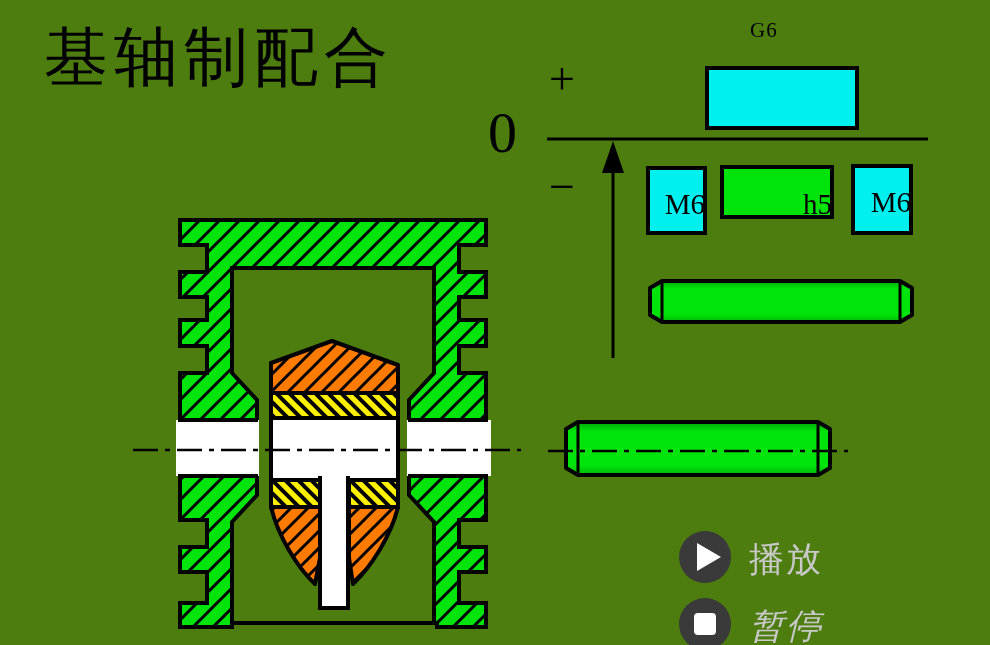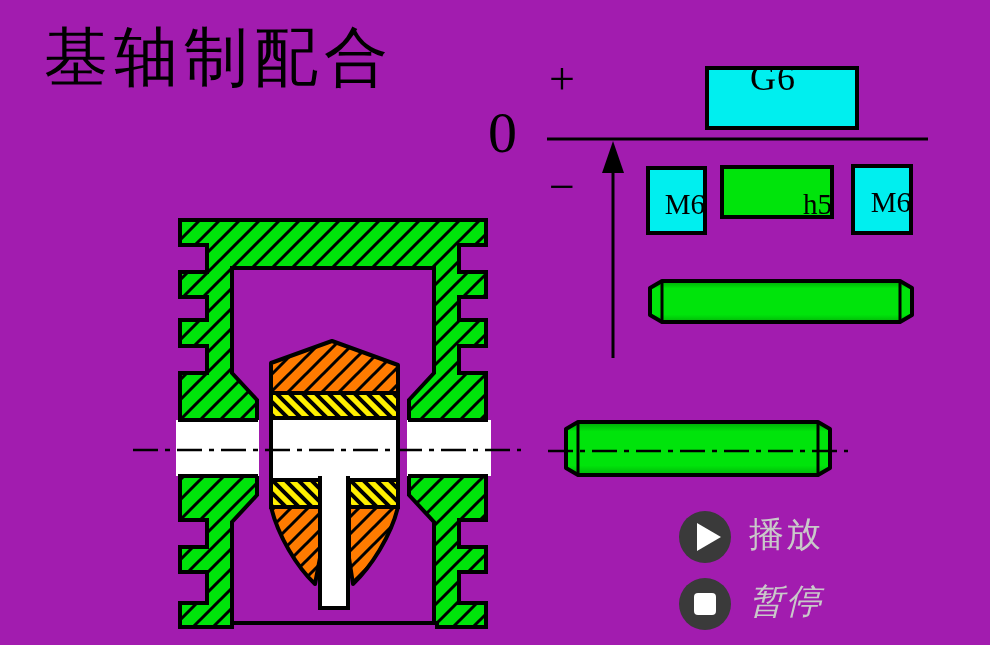--- a/index.html
+++ b/index.html
@@ -1,30 +1,30 @@
 <!DOCTYPE html>
 <html><head>
 <meta charset="utf-8">
 <style>
   html,body{margin:0;padding:0;background:#fff;}
-  #stage{position:relative;width:990px;height:645px;background:#a21caf;overflow:hidden;
+  #stage{position:relative;width:990px;height:645px;background:#4d7c0f;overflow:hidden;
          font-family:"Liberation Serif","DejaVu Serif",serif;}
   #stage svg{position:absolute;left:0;top:0;}
   .lbl{position:absolute;color:#000;line-height:1;white-space:nowrap;}
   .title{left:44px;top:26px;font-size:64px;letter-spacing:6px;font-weight:500;}
   .zero{left:488px;top:104px;font-size:58px;}
   .plus{left:549px;top:56px;font-size:46px;font-weight:400;}
   .minus{left:549px;top:164px;font-size:46px;}
-  .g6{left:750px;top:20px;font-size:36px;letter-spacing:1px;margin-top:40px;}
+  .g6{left:750px;top:20px;font-size:21px;letter-spacing:1px;}
   .boxlbl{position:absolute;text-align:right;font-size:29px;color:#000;line-height:1;}
   .m6a{left:648px;top:190px;width:57px;}
   .h5{left:722px;top:190px;width:110px;}
   .m6b{left:853px;top:188px;width:58px;}
-  .ctrl{position:absolute;left:679px;width:260px;height:52px;display:flex;align-items:flex-start;
-        cursor:pointer;background:none;border:none;padding:0;}
+  .ctrl{position:absolute;left:679px;width:260px;height:52px;display:flex;align-items:flex-end;
+        cursor:pointer;background:none;border:none;padding:0;margin-top:20px;}
   .ctrl.play{top:511px;}
   .ctrl.pause{top:578px;font-style:italic;}
   .disc{position:relative;width:52px;height:52px;border-radius:50%;background:#3A3A3A;flex:0 0 auto;}
   .tri{position:absolute;left:18px;top:12px;width:0;height:0;
        border-top:14px solid transparent;border-bottom:14px solid transparent;border-left:24px solid #fff;}
   .sq{position:absolute;left:15px;top:15px;width:22px;height:22px;background:#fff;border-radius:4px;}
   .ctrl-label{margin-left:18px;font-size:35px;color:#C9C9C9;letter-spacing:2px;
               font-family:"Liberation Serif","DejaVu Serif",serif;}
 </style>
 </head>

